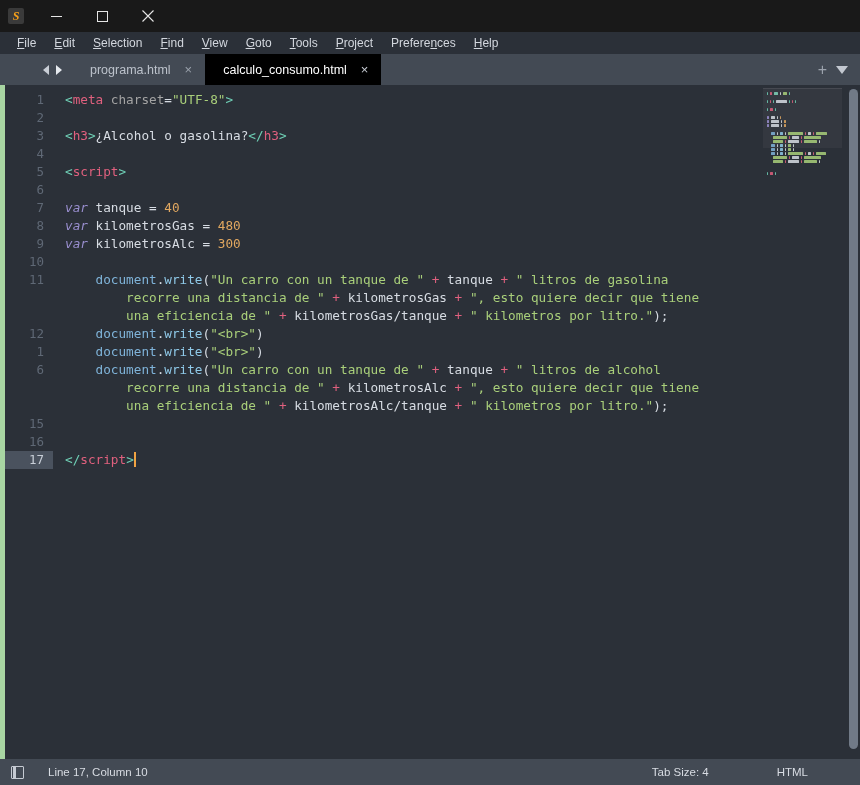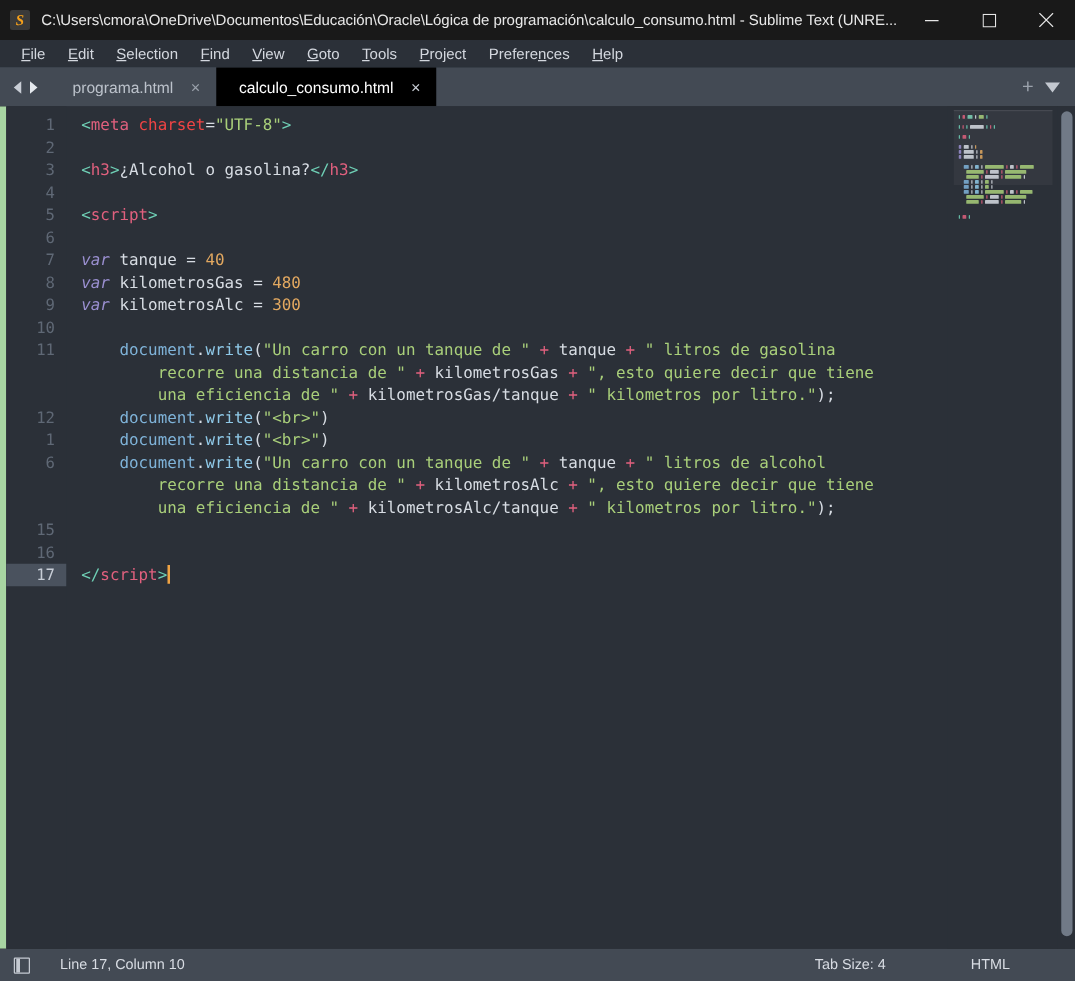--- a/index.html
+++ b/index.html
@@ -68,20 +68,21 @@
     white-space: nowrap;
   }
   .menu-item u { text-decoration: underline; text-underline-offset: 1px; }
 
   
   .tabbar {
     height: 31px; flex: 0 0 31px;
     background: #434a54;
     display: flex; align-items: stretch;
     position: relative;
+    padding-left: 32px;
   }
   .tab-navs {
     width: 40px; flex: 0 0 40px;
     display: flex; align-items: center; justify-content: center;
     gap: 7px;
     background: #434a54;
   }
   .nav-arrow { width: 0; height: 0; }
   .nav-left  { border-top: 5px solid transparent; border-bottom: 5px solid transparent; border-right: 6px solid #c9ced6; }
   .nav-right { border-top: 5px solid transparent; border-bottom: 5px solid transparent; border-left: 6px solid #e6eaef; }
@@ -165,21 +166,21 @@
     color: #d7dce3;
     white-space: pre;
     overflow: hidden;
     position: relative;
   }
   .code .row { height: 18px; line-height: 18px; white-space: pre; }
 
   
   .t-punct   { color: #6fd0b6; }
   .t-tag     { color: #e0607e; }
-  .t-attr    { color: #ef4444; }
+  .t-attr    { color: #a3a3a3; }
   .t-eq      { color: #d7dce3; }
   .t-str     { color: #a9cf7a; }
   .t-kw      { color: #9a8fd0; font-style: italic; }
   .t-var     { color: #d7dce3; }
   .t-num     { color: #e2a860; }
   .t-op      { color: #e0607e; }
   .t-obj     { color: #7fb3d9; }
   .t-fn      { color: #8fc9e8; }
   .t-paren   { color: #d7dce3; }
   .t-text    { color: #d7dce3; }
@@ -253,21 +254,20 @@
   .status-tabsize { margin-right: 68px; white-space: nowrap; }
   .status-syntax { margin-right: 52px; white-space: nowrap; }
 </style>
 </head>
 <body>
 
 <div id="app">
 
   <div class="titlebar">
     <div class="app-logo">S</div>
-    <div class="title-text">C:\Users\cmora\OneDrive\Documentos\Educación\Oracle\Lógica de programación\calculo_consumo.html - Sublime Text (UNRE...</div>
     <div class="win-controls">
       <div class="win-btn">
         <svg width="11" height="11" viewBox="0 0 11 11">
             <rect x="0" y="5" width="11" height="1" fill="#e6e6e6"></rect>
           </svg>
       </div>
       <div class="win-btn">
         <svg width="11" height="11" viewBox="0 0 11 11">
             <rect x="0.5" y="0.5" width="10" height="10" fill="none" stroke="#e6e6e6" stroke-width="1"></rect>
           </svg>

